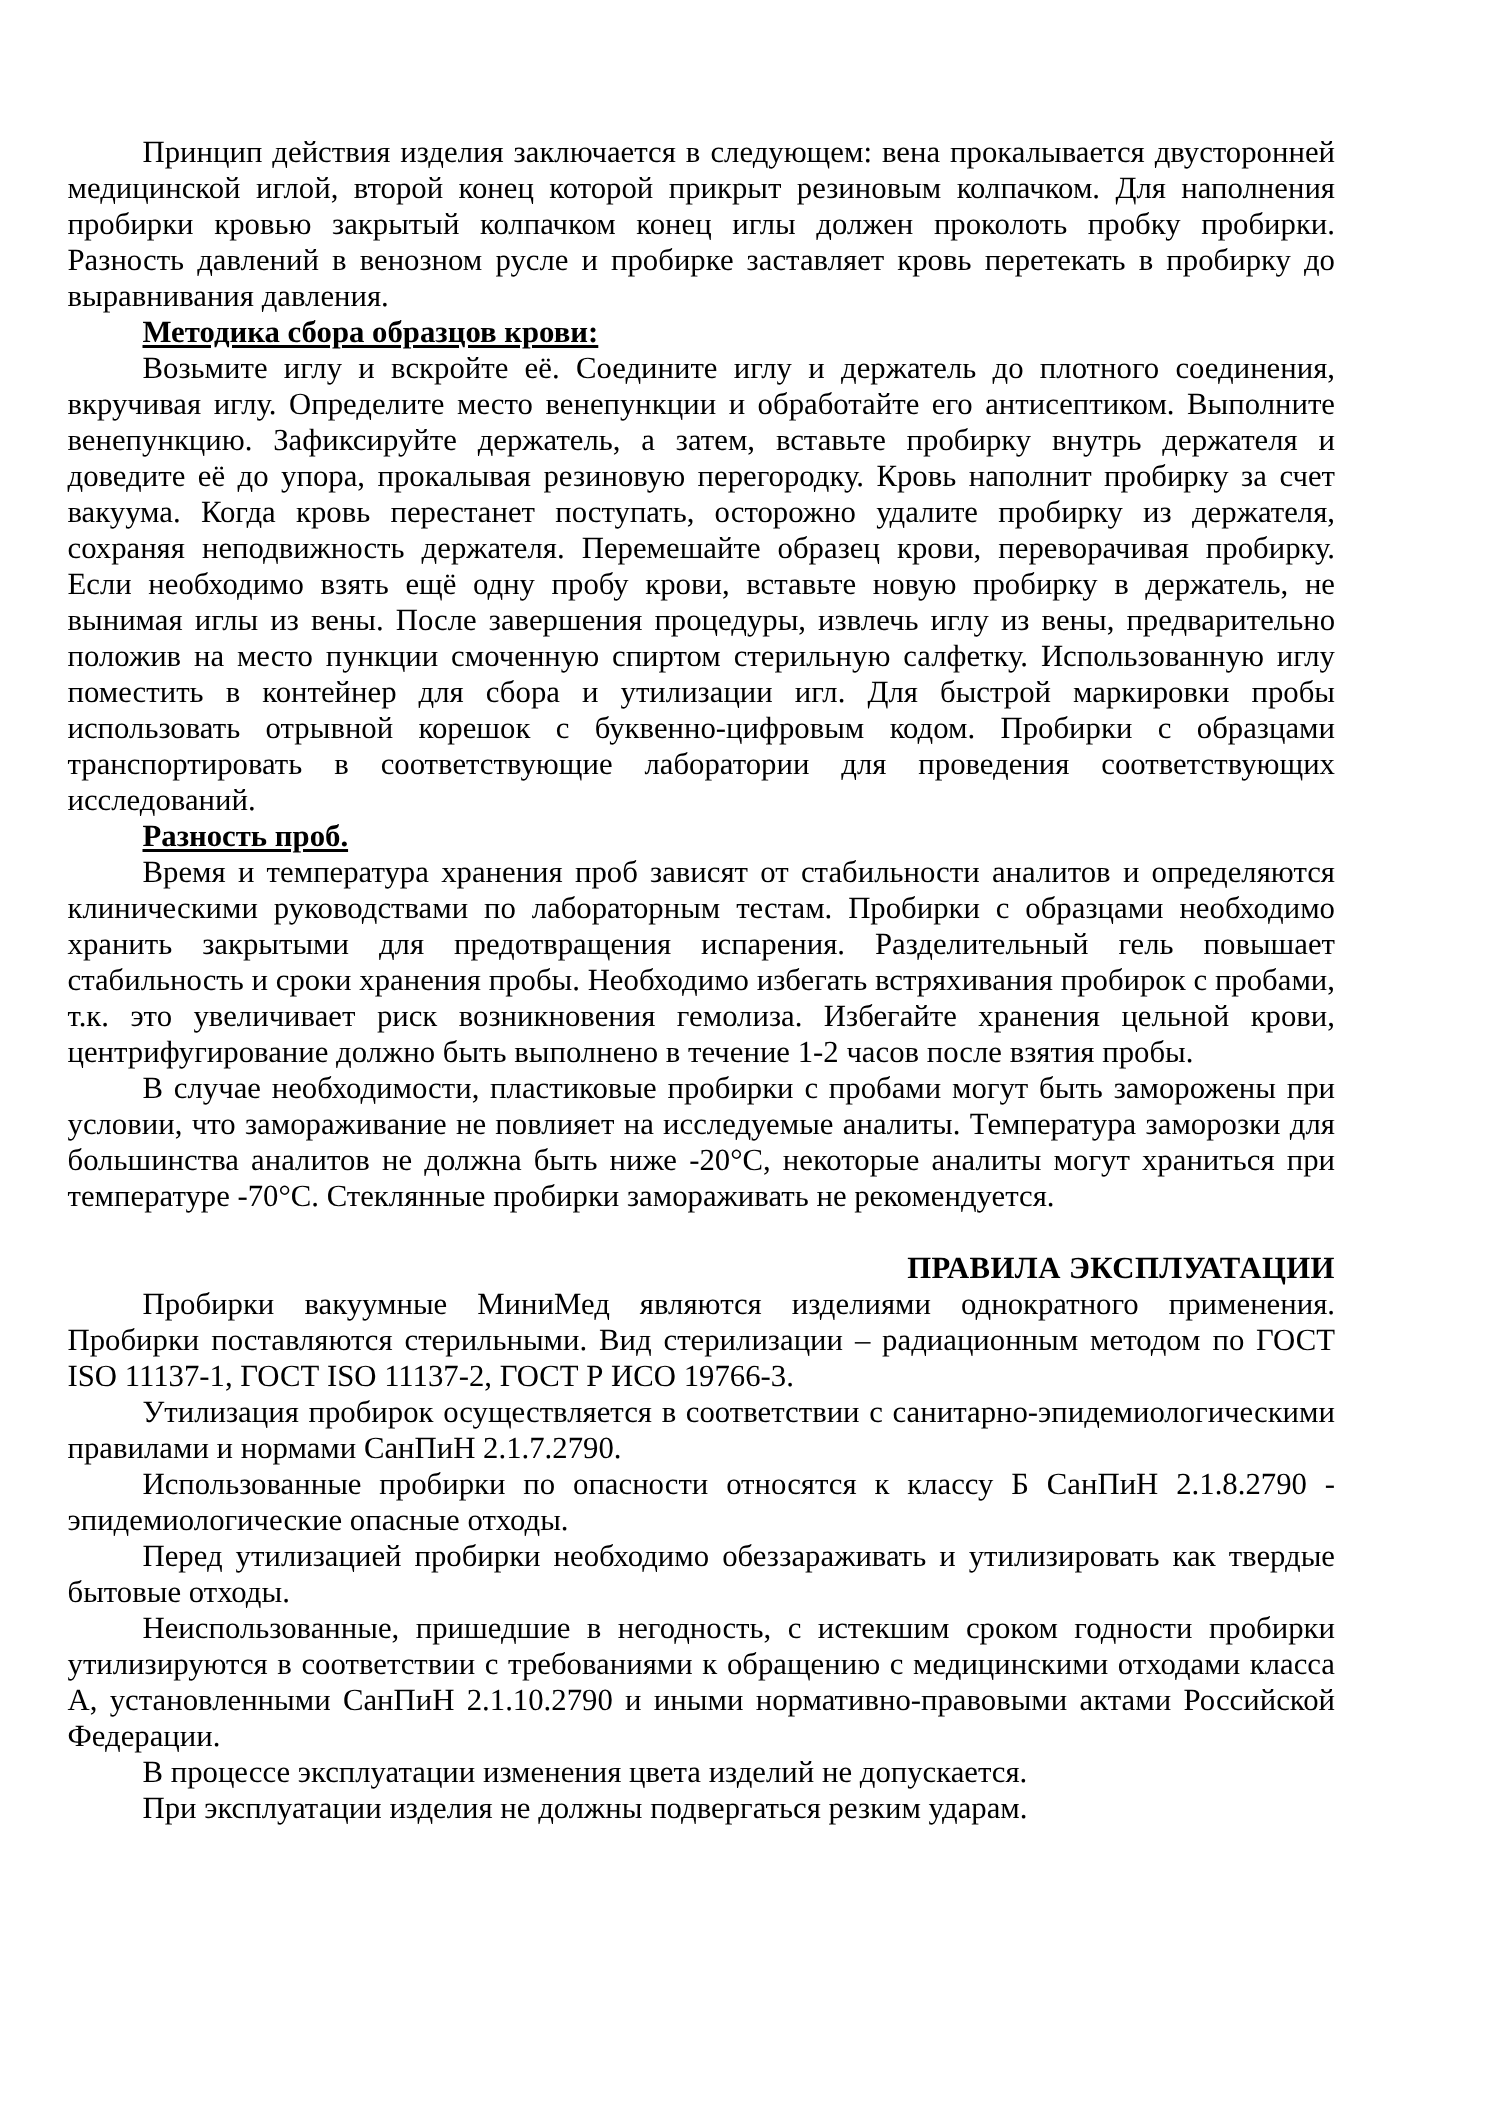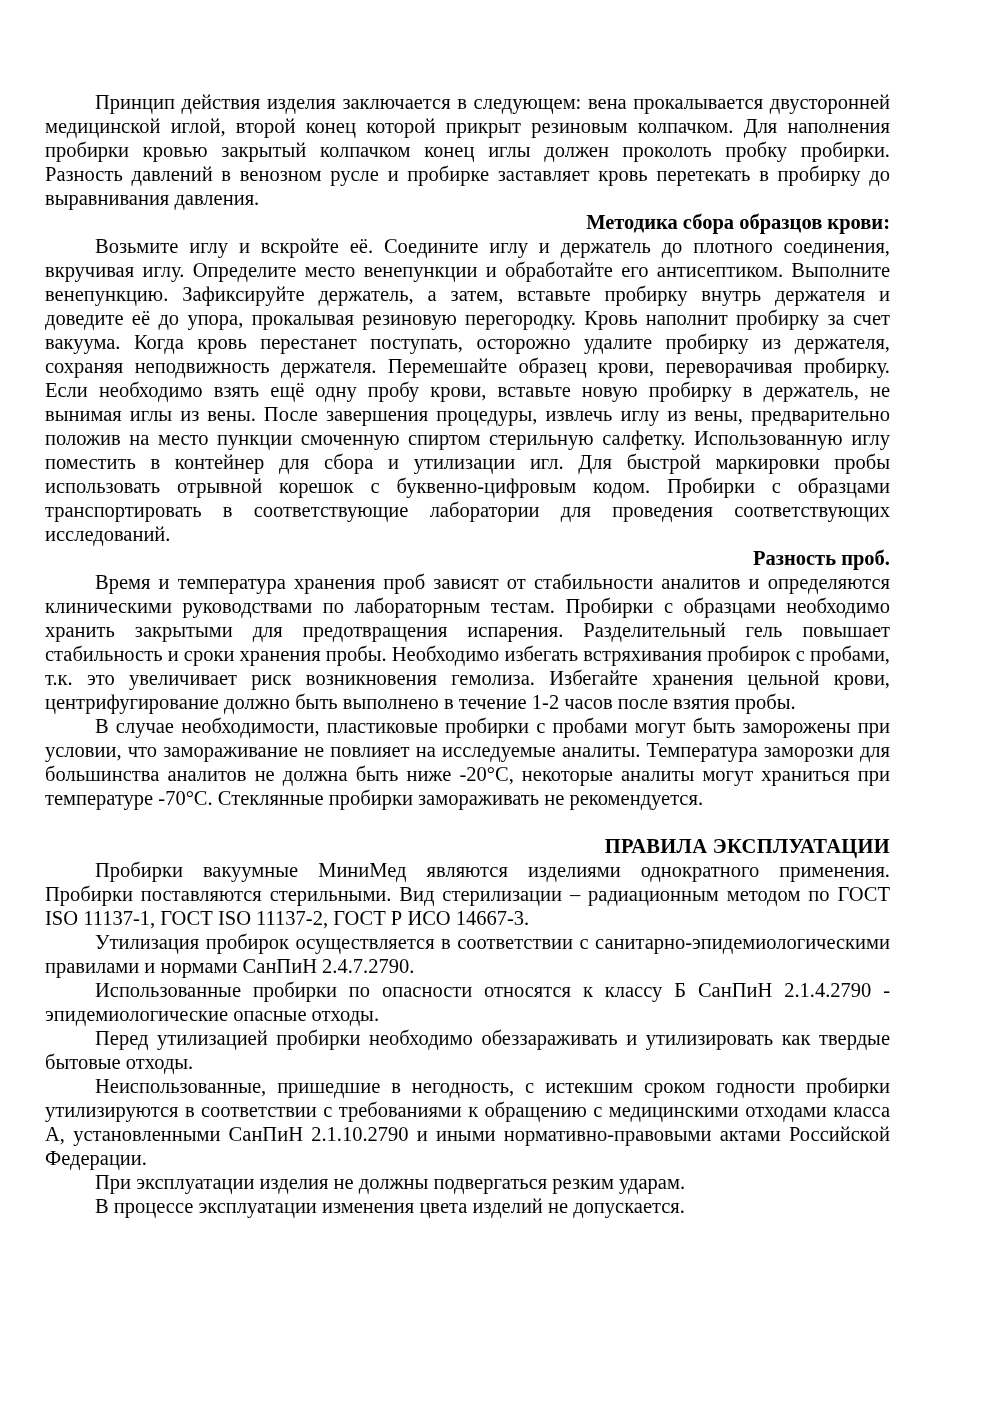--- a/index.html
+++ b/index.html
@@ -27,22 +27,23 @@
     font-size: 20.5px;
     line-height: 24px;
     text-align: justify;
     text-indent: 50px;
   }
   .subheading {
     margin: 0;
     font-size: 20.5px;
     line-height: 24px;
     font-weight: bold;
-    text-align: right;
+    text-align: left;
     text-indent: 50px;
+    text-decoration: underline;
   }
   .center-heading {
     margin: 0;
     font-size: 20.5px;
     line-height: 24px;
     font-weight: bold;
     text-align: center;
     text-indent: 0;
     letter-spacing: 0.3px;
   }
@@ -55,20 +56,20 @@
 <body>
 
 <div class="page">
   <p class="para">Принцип действия изделия заключается в следующем: вена прокалывается двусторонней медицинской иглой, второй конец которой прикрыт резиновым колпачком. Для наполнения пробирки кровью закрытый колпачком конец иглы должен проколоть пробку пробирки. Разность давлений в венозном русле и пробирке заставляет кровь перетекать в пробирку до выравнивания давления.</p>
   <p class="subheading">Методика сбора образцов крови:</p>
   <p class="para">Возьмите иглу и вскройте её. Соедините иглу и держатель до плотного соединения, вкручивая иглу. Определите место венепункции и обработайте его антисептиком. Выполните венепункцию. Зафиксируйте держатель, а затем, вставьте пробирку внутрь держателя и доведите её до упора, прокалывая резиновую перегородку. Кровь наполнит пробирку за счет вакуума. Когда кровь перестанет поступать, осторожно удалите пробирку из держателя, сохраняя неподвижность держателя. Перемешайте образец крови, переворачивая пробирку. Если необходимо взять ещё одну пробу крови, вставьте новую пробирку в держатель, не вынимая иглы из вены. После завершения процедуры, извлечь иглу из вены, предварительно положив на место пункции смоченную спиртом стерильную салфетку. Использованную иглу поместить в контейнер для сбора и утилизации игл. Для быстрой маркировки пробы использовать отрывной корешок с буквенно-цифровым кодом. Пробирки с образцами транспортировать в соответствующие лаборатории для проведения соответствующих исследований.</p>
   <p class="subheading">Разность проб.</p>
   <p class="para">Время и температура хранения проб зависят от стабильности аналитов и определяются клиническими руководствами по лабораторным тестам. Пробирки с образцами необходимо хранить закрытыми для предотвращения испарения. Разделительный гель повышает стабильность и сроки хранения пробы. Необходимо избегать встряхивания пробирок с пробами, т.к. это увеличивает риск возникновения гемолиза. Избегайте хранения цельной крови, центрифугирование должно быть выполнено в течение 1-2 часов после взятия пробы.</p>
   <p class="para">В случае необходимости, пластиковые пробирки с пробами могут быть заморожены при условии, что замораживание не повлияет на исследуемые аналиты. Температура заморозки для большинства аналитов не должна быть ниже -20°С, некоторые аналиты могут храниться при температуре -70°С. Стеклянные пробирки замораживать не рекомендуется.</p>
   <p class="center-heading spaced">ПРАВИЛА ЭКСПЛУАТАЦИИ</p>
-  <p class="para">Пробирки вакуумные МиниМед являются изделиями однократного применения. Пробирки поставляются стерильными. Вид стерилизации – радиационным методом по ГОСТ ISO 11137-1, ГОСТ ISO 11137-2, ГОСТ Р ИСО 14667-3.</p>
-  <p class="para">Утилизация пробирок осуществляется в соответствии с санитарно-эпидемиологическими правилами и нормами СанПиН 2.4.7.2790.</p>
-  <p class="para">Использованные пробирки по опасности относятся к классу Б СанПиН 2.1.4.2790 - эпидемиологические опасные отходы.</p>
+  <p class="para">Пробирки вакуумные МиниМед являются изделиями однократного применения. Пробирки поставляются стерильными. Вид стерилизации – радиационным методом по ГОСТ ISO 11137-1, ГОСТ ISO 11137-2, ГОСТ Р ИСО 19766-3.</p>
+  <p class="para">Утилизация пробирок осуществляется в соответствии с санитарно-эпидемиологическими правилами и нормами СанПиН 2.1.7.2790.</p>
+  <p class="para">Использованные пробирки по опасности относятся к классу Б СанПиН 2.1.8.2790 - эпидемиологические опасные отходы.</p>
   <p class="para">Перед утилизацией пробирки необходимо обеззараживать и утилизировать как твердые бытовые отходы.</p>
   <p class="para">Неиспользованные, пришедшие в негодность, с истекшим сроком годности пробирки утилизируются в соответствии с требованиями к обращению с медицинскими отходами класса А, установленными СанПиН 2.1.10.2790 и иными нормативно-правовыми актами Российской Федерации.</p>
+  <p class="para">В процессе эксплуатации изменения цвета изделий не допускается.</p>
   <p class="para">При эксплуатации изделия не должны подвергаться резким ударам.</p>
-  <p class="para">В процессе эксплуатации изменения цвета изделий не допускается.</p>
 </div>
 
 </body></html>

